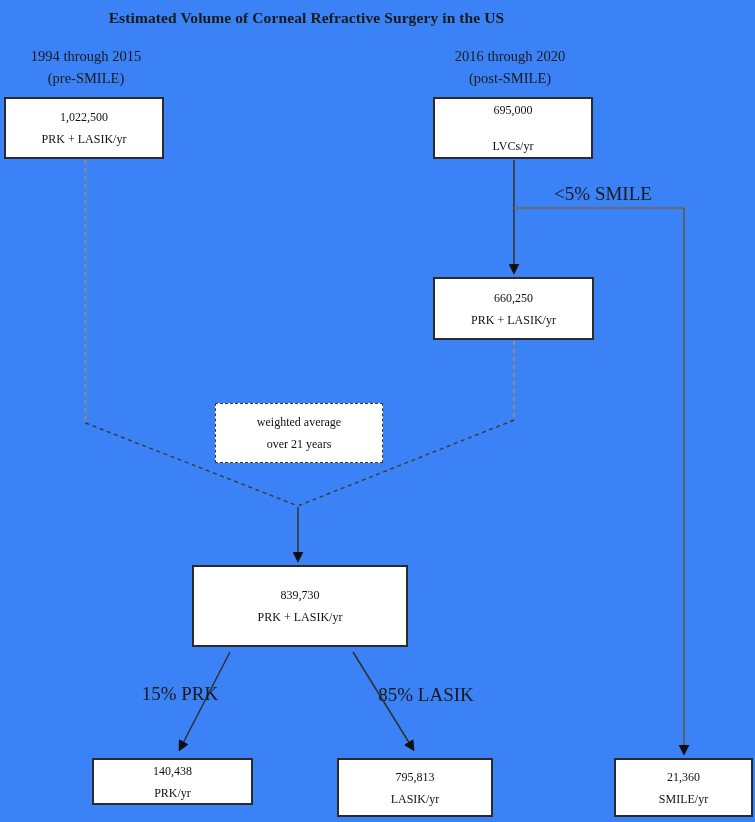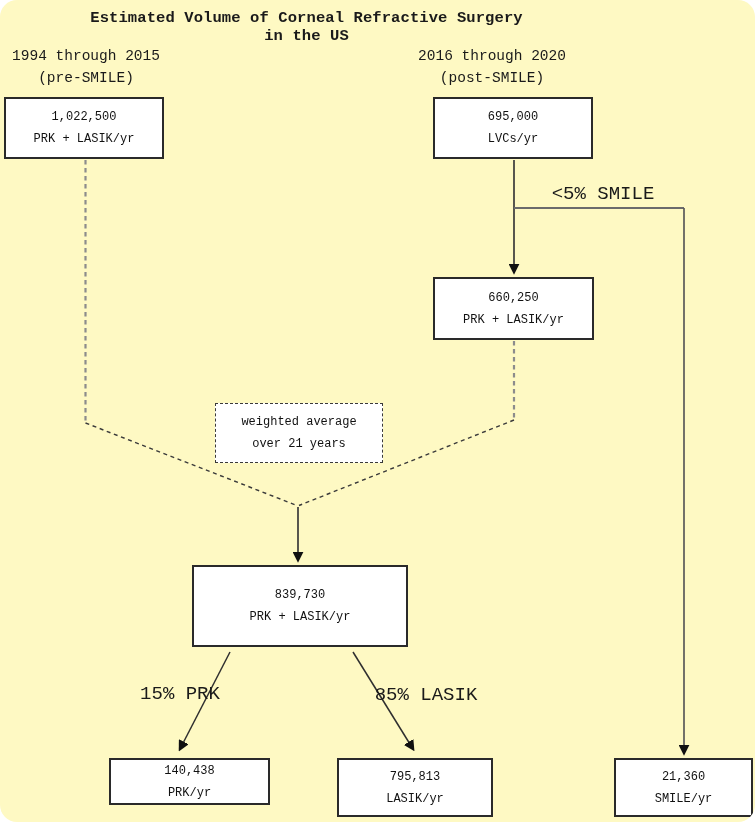--- a/index.html
+++ b/index.html
@@ -1,24 +1,23 @@
 <!DOCTYPE html>
 <html><head>
 <meta charset="utf-8">
 <style>
   html, body { margin: 0; padding: 0; background: #ffffff; }
   #stage {
     position: relative;
     width: 755px;
     height: 822px;
-    background: #fef9c3;
-    font-family: Liberation Mono, monospace;
+    background: #3b82f6;
+    font-family: Liberation Serif, serif;
     color: #111111;
     overflow: hidden;
-    border-radius: 17px;
   }
   #edges { position: absolute; left: 0; top: 0; width: 755px; height: 822px; }
   .title {
     position: absolute;
     left: 85px; top: 9px; width: 443px;
     text-align: center;
     font-size: 15.5px;
     font-weight: 700;
     color: #1a1a1a;
     letter-spacing: 0.1px;
@@ -26,44 +25,44 @@
   .col-label {
     position: absolute;
     width: 160px;
     top: 45px;
     text-align: center;
     font-size: 14.5px;
     line-height: 22px;
     color: #1a1a1a;
   }
   .col-label.left  { left: 6px; }
-  .col-label.right { left: 412px; }
+  .col-label.right { left: 430px; }
   .node {
     position: absolute;
     box-sizing: border-box;
     background: #ffffff;
     border: 2px solid #2a2a2a;
     display: flex;
     flex-direction: column;
     align-items: center;
     justify-content: center;
     text-align: center;
     font-size: 12px;
     line-height: 22px;
     color: #111111;
   }
   .node.dashed {
     border: 1.5px dashed #3a3a3a;
   }
   #node-pre-smile       { left: 4px;   top: 97px;  width: 160px; height: 62px; }
-  #node-post-smile      { left: 433px; top: 97px;  width: 160px; height: 62px; }
+  #node-post-smile      { left: 433px; top: 97px;  width: 160px; height: 62px; justify-content: space-between; }
   #node-post-prk-lasik  { left: 433px; top: 277px; width: 161px; height: 63px; }
   #node-weighted-avg    { left: 215px; top: 403px; width: 168px; height: 60px; }
   #node-combined        { left: 192px; top: 565px; width: 216px; height: 82px; }
-  #node-prk             { left: 92px;  top: 758px; width: 161px; height: 47px; margin-left: 17px; }
+  #node-prk             { left: 92px;  top: 758px; width: 161px; height: 47px; }
   #node-lasik           { left: 337px; top: 758px; width: 156px; height: 59px; }
   #node-smile           { left: 614px; top: 758px; width: 139px; height: 59px; }
   .edge-label {
     position: absolute;
     width: 120px;
     text-align: center;
     font-size: 19px;
     color: #1a1a1a;
     white-space: nowrap;
   }

